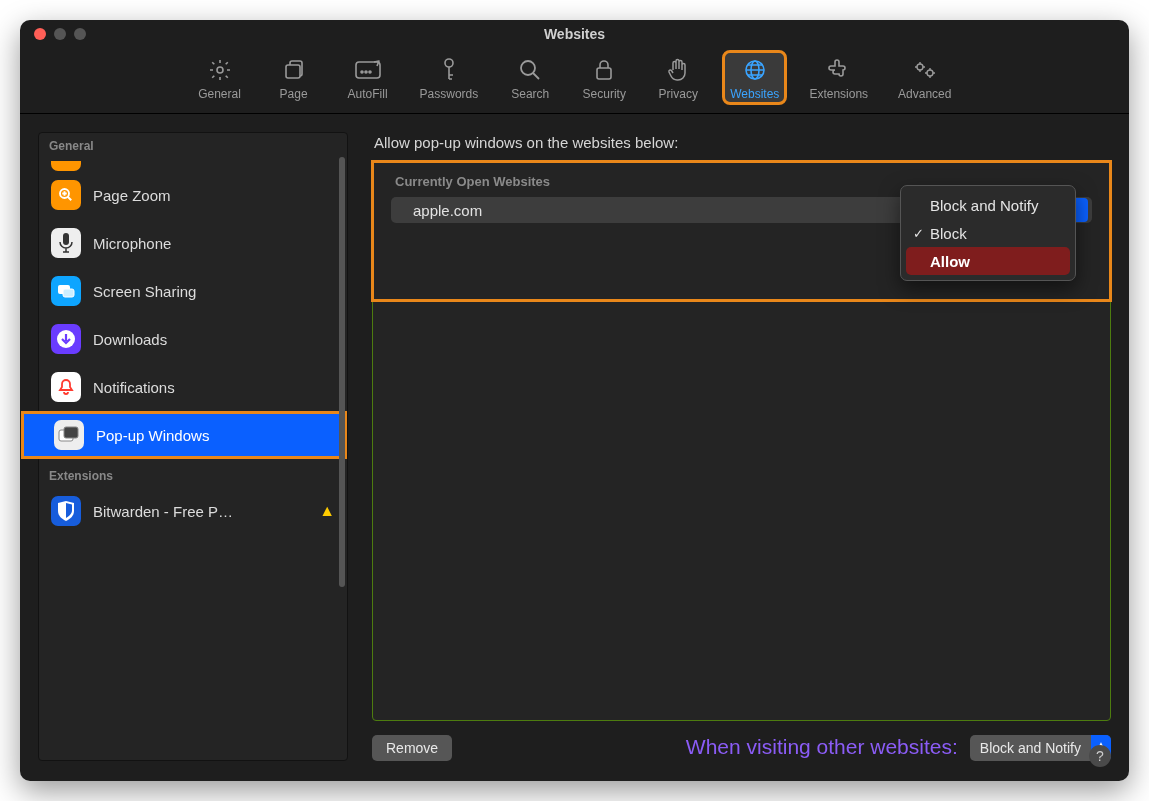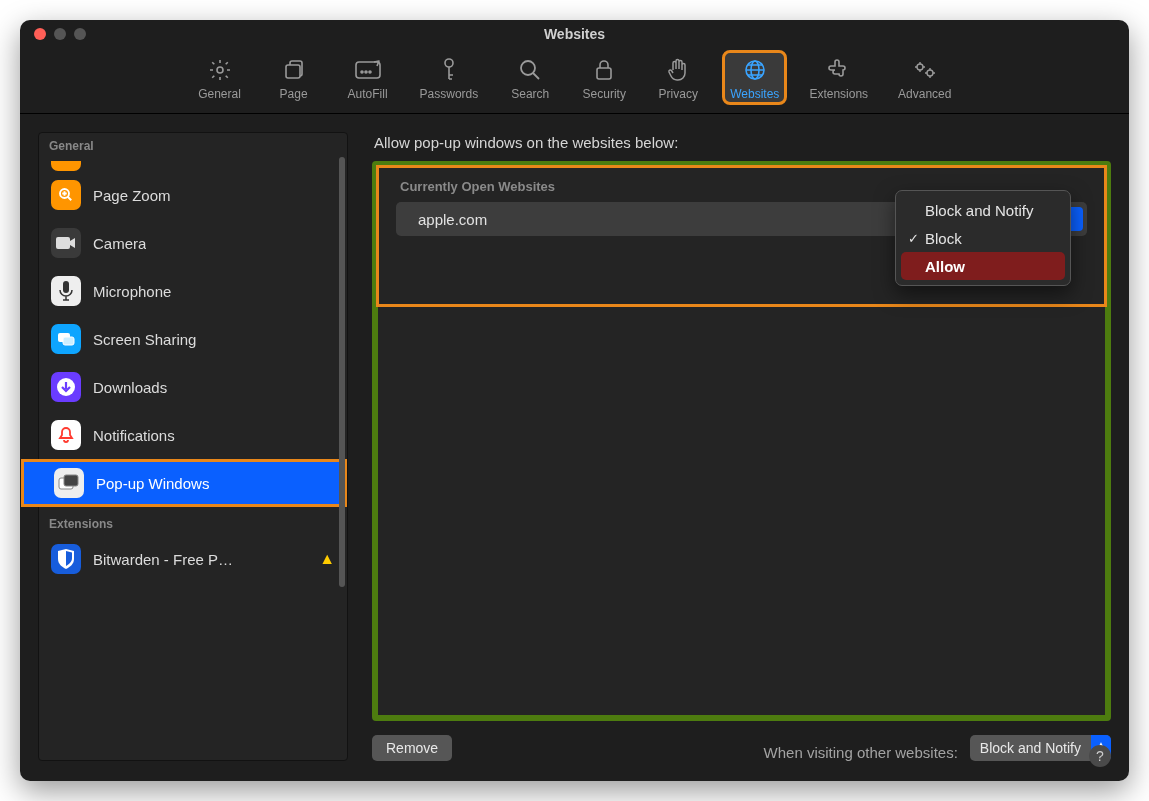--- a/index.html
+++ b/index.html
@@ -168,38 +168,38 @@
     position: relative;
   }
   .main-heading {
     font-size: 15px;
     color: #d6d6d6;
     margin: 2px 0 10px 2px;
   }
   .listbox {
     flex: 1;
     background: #242424;
-    border: 6px solid #4d7c0f;
+    border: 1px solid #4d7c0f;
     border-radius: 4px;
     position: relative;
     padding: 8px 14px;
   }
   .lb-sub {
     font-size: 13px;
     font-weight: 600;
     color: #8a8a8a;
     padding: 4px 8px 8px 8px;
   }
   .site-row {
     display: flex;
     align-items: center;
     gap: 12px;
     background: #3d3d3d;
     border-radius: 5px;
-    height: 34px;
+    height: 26px;
     padding: 0 10px;
     margin: 0 4px;
     position: relative;
   }
   .site-row .favicon {
     color: #9a9a9a;
     font-size: 15px;
   }
   .site-row .domain {
     color: #e2e2e2;
@@ -253,21 +253,21 @@
   }
   .popup .opt.hl {
     background: #7f1d1d;
     color: #fff;
     font-weight: bold;
   }
 
   
   .bottom {
     display: flex;
-    align-items: flex-end;
+    align-items: flex-start;
     gap: 12px;
     margin-top: 14px;
   }
   .btn {
     background: #565656;
     color: #e8e8e8;
     border: none;
     border-radius: 5px;
     padding: 5px 14px;
     font-size: 14px;
@@ -444,29 +444,20 @@
         <div class="sb-item">
           <div class="appicon" style="background:#ff9500">
             <svg width="18" height="18" viewBox="0 0 24 24" fill="none" stroke="#fff" stroke-width="2.5">
                 <circle cx="10" cy="10" r="6"></circle>
                 <path d="M14 14l5 5M7 10h6M10 7v6"></path>
               </svg>
           </div>
           <span class="sb-label">Page Zoom</span>
         </div>
 
-        <div class="sb-item">
-          <div class="appicon" style="background:#3a3a3a">
-            <svg width="20" height="14" viewBox="0 0 20 14" fill="#ddd">
-                <rect x="0" y="1" width="14" height="12" rx="2"></rect>
-                <path d="M14 5l5-3v10l-5-3z"></path>
-              </svg>
-          </div>
-          <span class="sb-label">Camera</span>
-        </div>
 
         <div class="sb-item">
           <div class="appicon" style="background:#eee;color:#333">
             <svg width="14" height="20" viewBox="0 0 14 20" fill="#333">
                 <rect x="4" y="0" width="6" height="12" rx="3"></rect>
                 <path d="M1 9a6 6 0 0 0 12 0M7 15v4M4 19h6" stroke="#333" stroke-width="1.5" fill="none"></path>
               </svg>
           </div>
           <span class="sb-label">Microphone</span>
         </div>
@@ -553,21 +544,21 @@
             </div>
           </div>
         </div>
       </div>
 
       <div class="bottom">
         <button class="btn">
           <span>Remove</span>
         </button>
         <div class="spacer"></div>
-        <span style="color:#a3a3a3;font-size:15px">When visiting other websites:</span>
+        <span style="color:#8b5cf6;font-size:21px">When visiting other websites:</span>
         <div class="dropdown">
           <span class="ddlabel">Block and Notify</span>
           <span class="ddarrow">
             <span>▲</span>
               <span>▼</span>
           </span>
         </div>
       </div>
     </div>
 

